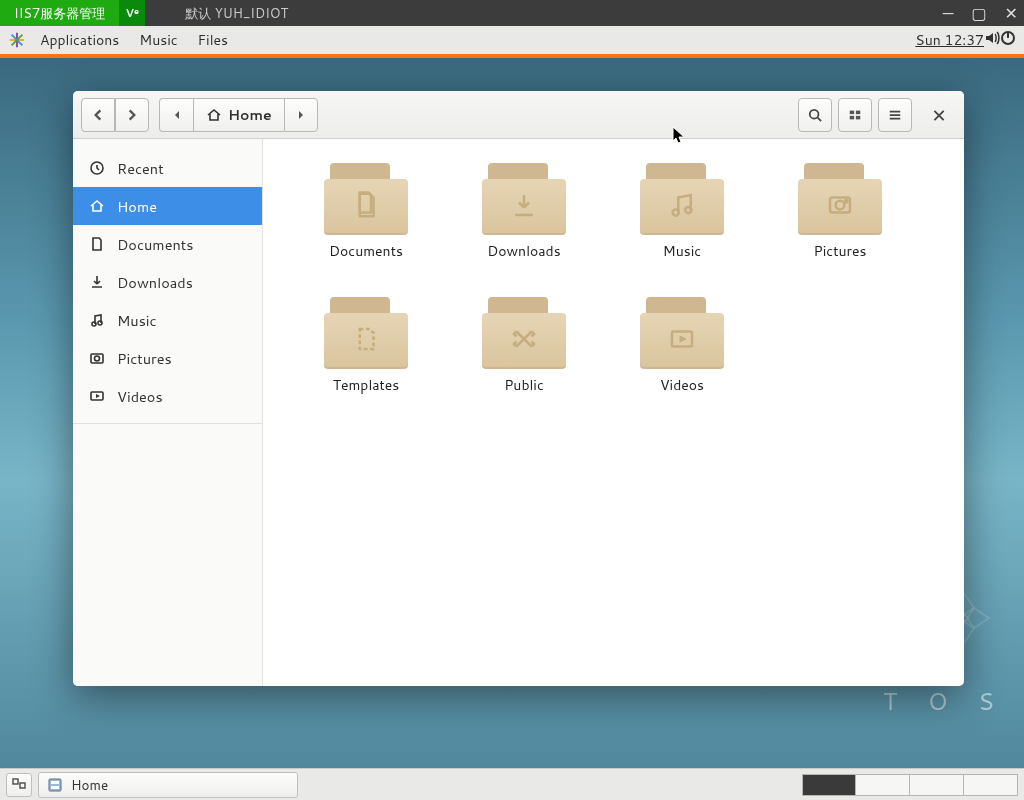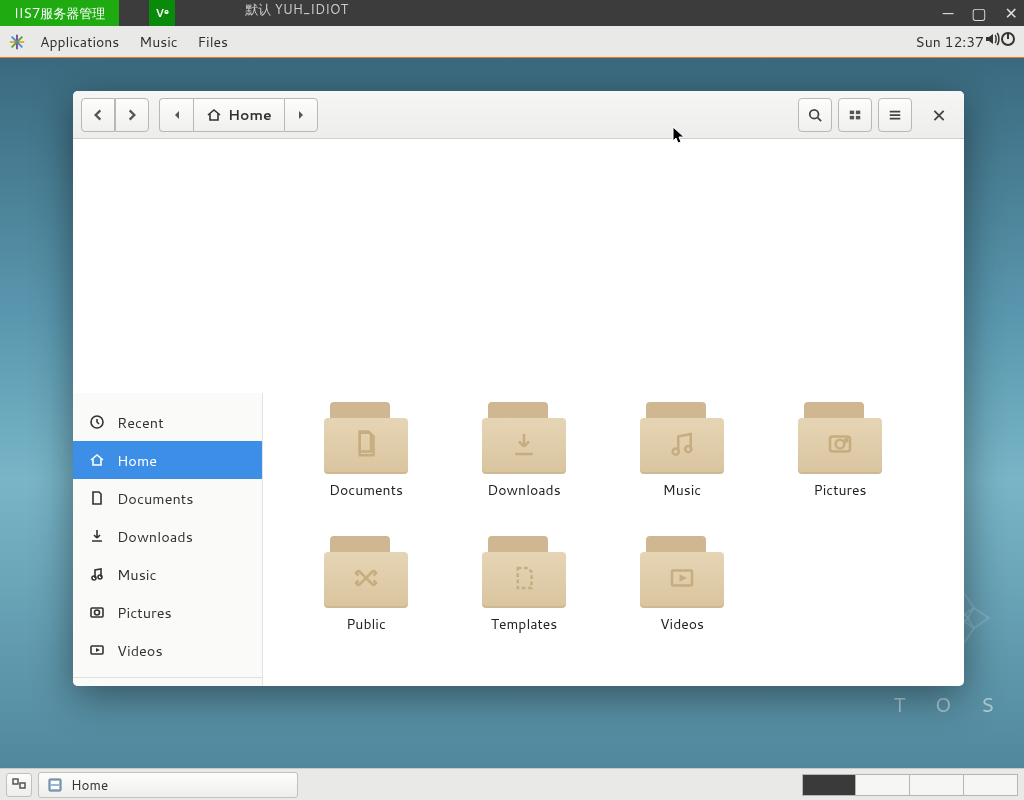--- a/index.html
+++ b/index.html
@@ -1,58 +1,58 @@
 <!DOCTYPE html>
 <html><head>
 <meta charset="utf-8">
 <style>
   * { box-sizing: border-box; margin: 0; padding: 0; font-family: "Cantarell", "DejaVu Sans", sans-serif; }
   html, body { width: 1024px; height: 800px; overflow: hidden; }
   body { background: linear-gradient(180deg, #335f74 0%, #5a98af 40%, #78b5c7 60%, #4c8298 100%); position: relative; }
 
   
-  .iis-bar { height: 26px; background: #3c3c3c; color: #eee; display: flex; font-size: 13px; position: relative; gap: 30px; }
+  .iis-bar { height: 26px; background: #3c3c3c; color: #eee; display: flex; align-items: center; font-size: 13px; position: relative; }
   .iis-green { background: #1faa11; height: 100%; display: flex; align-items: center; padding: 0 14px; color: #fff; font-weight: 500; }
   .vnc-logo { background: #0a8a0a; height: 100%; width: 26px; display: flex; align-items: center; justify-content: center; font-size: 11px; font-weight: bold; color: #fff; }
   .iis-title { padding-left: 40px; color: #ccc; }
   .iis-controls { position: absolute; right: 6px; top: 0; height: 100%; display: flex; align-items: center; gap: 18px; color: #ddd; }
   .iis-controls span { cursor: pointer; font-size: 16px; line-height: 1; }
 
   
-  .top-panel { height: 32px; background: #e9e9e7; border-bottom: 1px solid #f97316; display: flex; align-items: center; padding: 0 8px; font-size: 14px; color: #2e2e2e; }
+  .top-panel { height: 32px; background: #e9e9e7; border-bottom: 4px solid #f97316; display: flex; align-items: center; padding: 0 8px; font-size: 14px; color: #2e2e2e; }
   .panel-left { display: flex; align-items: center; gap: 0; }
   .panel-item { padding: 0 10px; cursor: pointer; }
   .panel-logo { width: 18px; height: 18px; margin-right: 4px; display:inline-block; vertical-align:middle; }
-  .panel-right { margin-left: auto; display: flex; align-items: center; gap: 0; }
+  .panel-right { margin-left: auto; display: flex; align-items: center; gap: 0; text-decoration: underline; }
   .panel-right svg { width: 16px; height: 16px; }
 
   
   .desktop { position: absolute; top: 58px; left: 0; right: 0; bottom: 32px; }
 
   
-  .centos-text { position: absolute; right: 18px; bottom: 50px; color: rgba(255,255,255,0.5); font-size: 20px; letter-spacing: 12px; font-weight: 300; text-align: center; }
+  .centos-text { position: absolute; right: 18px; bottom: 50px; color: rgba(255,255,255,0.5); font-size: 24px; letter-spacing: 12px; font-weight: 300; text-align: center; }
   .centos-logo { position:absolute; right: 30px; bottom: 120px; width:60px; height:60px; opacity:0.25; }
 
   
   .fm-window { position: absolute; left: 73px; top: 33px; width: 891px; height: 595px; background: #fff; border-radius: 5px; box-shadow: 0 10px 40px rgba(0,0,0,0.45); display: flex; flex-direction: column; overflow: hidden; }
   .fm-toolbar { height: 48px; background: linear-gradient(#f6f6f4, #ededeb); border-bottom: 1px solid #cfcfcd; display: flex; align-items: center; padding: 0 8px; gap: 6px; }
   .tb-group { display: flex; }
   .tb-btn { height: 34px; min-width: 34px; background: linear-gradient(#fdfdfc,#f0f0ee); border: 1px solid #b8b8b5; display: flex; align-items: center; justify-content: center; cursor: pointer; color: #555; }
   .tb-btn:first-child { border-radius: 4px 0 0 4px; }
   .tb-btn:last-child { border-radius: 0 4px 4px 0; }
   .tb-btn.solo { border-radius: 4px; }
   .tb-btn svg { width: 14px; height: 14px; }
   .path-segment { height: 34px; background: linear-gradient(#fdfdfc,#f0f0ee); border: 1px solid #b8b8b5; display: flex; align-items: center; padding: 0 12px; gap:6px; font-size: 14px; color:#333; }
   .path-segment.left { border-radius: 4px 0 0 4px; border-right:none; min-width:34px; padding:0; justify-content:center;}
   .path-segment.mid { border-right:none; font-weight:600; }
   .path-segment.right { border-radius: 0 4px 4px 0; min-width:34px; padding:0; justify-content:center;}
   .tb-spacer { flex: 1; }
   .tb-close { height:34px; width:34px; display:flex; align-items:center; justify-content:center; cursor:pointer; color:#444; font-size:18px; margin-left:4px;}
 
-  .fm-body { flex:1; display:flex; min-height:0;align-items:flex-end; }
+  .fm-body { flex:1; display:flex; min-height:0; }
   .fm-sidebar { width:190px; background:#fafaf9; border-right:1px solid #e2e2e0; padding-top:10px; font-size:14.5px; color:#333; }
   .sb-item { height:38px; display:flex; align-items:center; padding-left:16px; gap:12px; cursor:pointer; }
   .sb-item.selected { background:#3d8ee6; color:#fff; }
   .sb-item svg { width:16px; height:16px; flex-shrink:0; }
   .sb-sep { height:1px; background:#e0e0de; margin:8px 0; }
 
   .fm-content { flex:1; padding:20px 24px; overflow:auto; }
   .icon-grid { display:grid; grid-template-columns: repeat(4, 158px); grid-auto-rows: 134px; gap: 0; justify-content:start; }
   .file-item { display:flex; flex-direction:column; align-items:center; gap:6px; cursor:pointer; padding-top:4px;}
   .file-label { font-size:14px; color:#222; text-align:center; }
@@ -312,39 +312,39 @@
                     </svg></span>
                 </div>
               </div>
             <div class="file-label">Pictures</div>
           </div>
 
           <div class="file-item">
             <div class="folder">
                 <div class="folder-back"></div>
                 <div class="folder-front">
+                  <span class="folder-emblem"><svg viewBox="0 0 24 24" fill="none" stroke="currentColor" stroke-width="2" stroke-dasharray="3 2">
+                      <path d="M7 4h8l3 3v13H7z"></path>
+                    </svg></span>
+                </div>
+              </div>
+            <div class="file-label">Templates</div>
+          </div>
+
+          <div class="file-item">
+            <div class="folder">
+                <div class="folder-back"></div>
+                <div class="folder-front">
                   <span class="folder-emblem"><svg viewBox="0 0 24 24" fill="none" stroke="currentColor" stroke-width="2">
                       <path d="M6 6l12 12M18 6L6 18"></path>
                       <path d="M6 6l-2 2 2 2M18 18l2-2-2-2M18 6l2 2-2 2M6 18l-2-2 2-2"></path>
                     </svg></span>
                 </div>
               </div>
             <div class="file-label">Public</div>
-          </div>
-
-          <div class="file-item">
-            <div class="folder">
-                <div class="folder-back"></div>
-                <div class="folder-front">
-                  <span class="folder-emblem"><svg viewBox="0 0 24 24" fill="none" stroke="currentColor" stroke-width="2" stroke-dasharray="3 2">
-                      <path d="M7 4h8l3 3v13H7z"></path>
-                    </svg></span>
-                </div>
-              </div>
-            <div class="file-label">Templates</div>
           </div>
 
           <div class="file-item">
             <div class="folder">
                 <div class="folder-back"></div>
                 <div class="folder-front">
                   <span class="folder-emblem"><svg viewBox="0 0 24 24" fill="currentColor">
                       <rect x="4" y="6" width="16" height="12" rx="1" fill="none" stroke="currentColor" stroke-width="2"></rect>
                       <path d="M10 9l6 3-6 3z"></path>
                     </svg></span>

